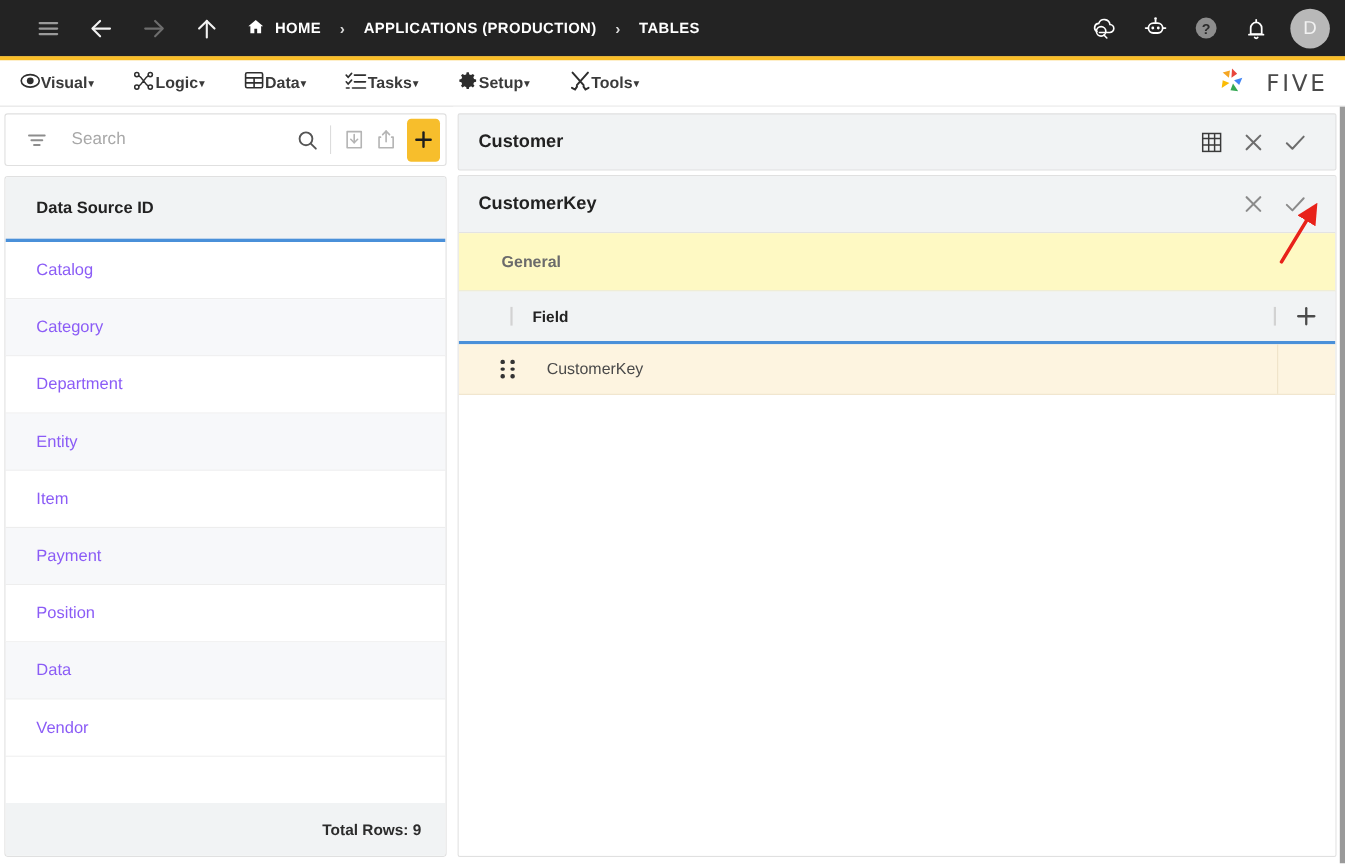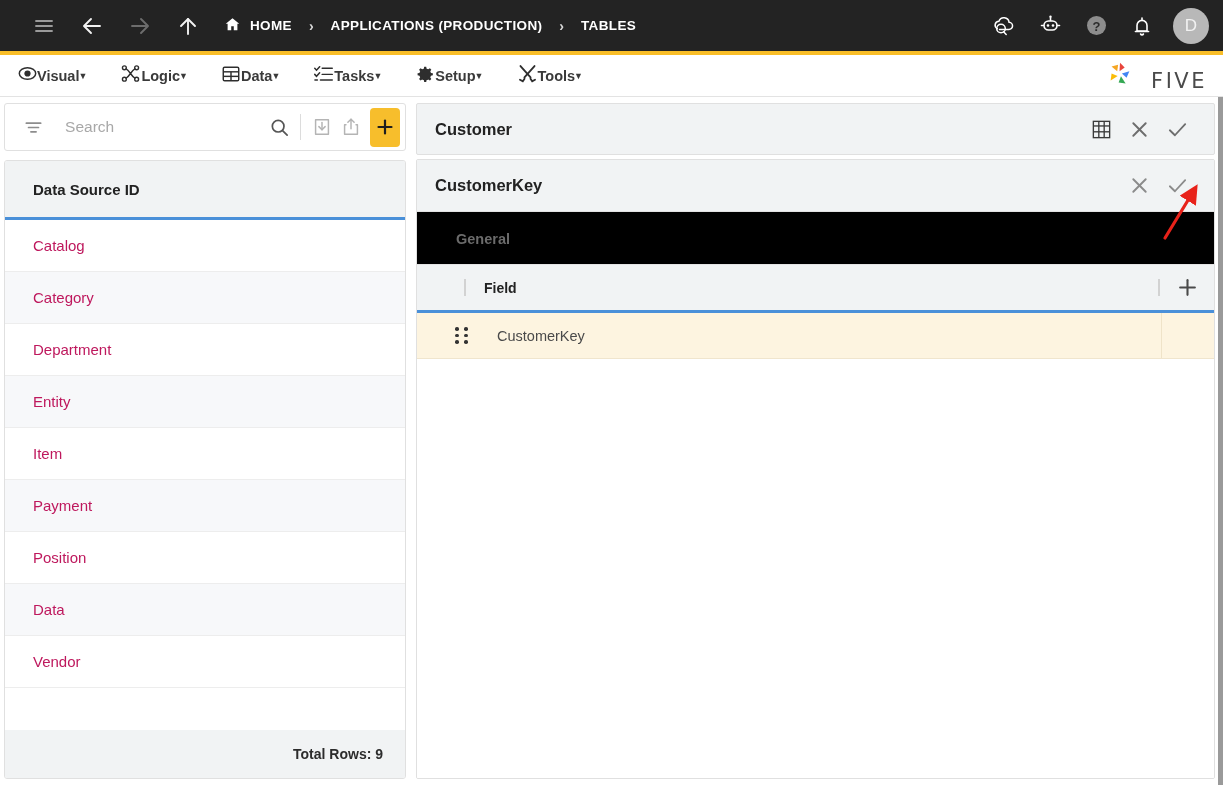--- a/index.html
+++ b/index.html
@@ -59,21 +59,21 @@
     padding-left: 18px; position: relative;
   }
   .menu-item {
     display: flex; align-items: center; gap: 0;
     margin-right: 33px; cursor: pointer;
   }
   .menu-label { font-size: 14.5px; color: #3a3a3a; font-weight: bold; }
   .menu-caret { font-size: 9px; color: #3a3a3a; margin-left: -1px; }
   .brand {
     position: absolute; right: 16px; top: 50%; transform: translateY(-50%);
-    display: flex; align-items: flex-end; gap: 16px;
+    display: flex; align-items: center; gap: 16px;
   }
   .brand-text {
     font-size: 21px; letter-spacing: 2.5px; color: #4a4a4a;
     font-family: "DejaVu Sans", sans-serif;
   }
 
   
   .workspace {
     display: flex; width: 100%;
     height: calc(785px - 51px - 4px - 42px);
@@ -128,21 +128,21 @@
   .list-head {
     height: 59px; background: #f1f3f4;
     border-bottom: 3px solid #4a90d9;
     display: flex; align-items: center; padding-left: 28px; flex: none;
   }
   .list-head-label { font-size: 15px; font-weight: bold; color: #222; }
   .list-body { flex: 1; overflow: hidden; }
   .list-row {
     height: 52px; display: flex; align-items: center;
     padding-left: 28px; border-bottom: 1px solid #ededed;
-    font-size: 15px; color: #be185d; cursor: pointer;
+    font-size: 15px; color: #8b5cf6; cursor: pointer;
   }
   .list-row.odd { background: #ffffff; }
   .list-row.even { background: #f7f8fa; }
   .list-blank { height: 48px; background: #ffffff; border-bottom: 1px solid #ededed; }
   .list-foot {
     height: 48px; background: #f1f3f4; flex: none;
     display: flex; align-items: center; justify-content: flex-end;
     padding-right: 22px;
   }
   .list-foot-text { font-size: 14px; font-weight: bold; color: #2c2c2c; }
@@ -162,21 +162,21 @@
     margin-top: 4px; flex: 1;
     border: 1px solid #e0e0e0; border-radius: 2px;
     display: flex; flex-direction: column; overflow: hidden; background: #fff;
   }
   .sub-head {
     height: 52px; background: #f1f3f4; border-bottom: 1px solid #e2e2e2;
     display: flex; align-items: center; padding: 0 18px; flex: none;
   }
   .sub-title { font-size: 16.5px; font-weight: bold; color: #222; flex: 1; }
   .tabs {
-    height: 53px; background: #000000; border-bottom: 1px solid #e4e4e4;
+    height: 53px; background: #fef9c3; border-bottom: 1px solid #e4e4e4;
     display: flex; align-items: flex-end; padding-left: 22px; flex: none;
   }
   .tab {
     font-size: 14.5px; font-weight: bold; color: #6b6b6b;
     padding: 0 17px 14px 17px; cursor: pointer;
     border-bottom: 3px solid transparent;
   }
   .tab.active { color: #4a90d9; border-bottom-color: #3d7fd0; }
   .grid-head {
     height: 48px; background: #f1f3f4;

